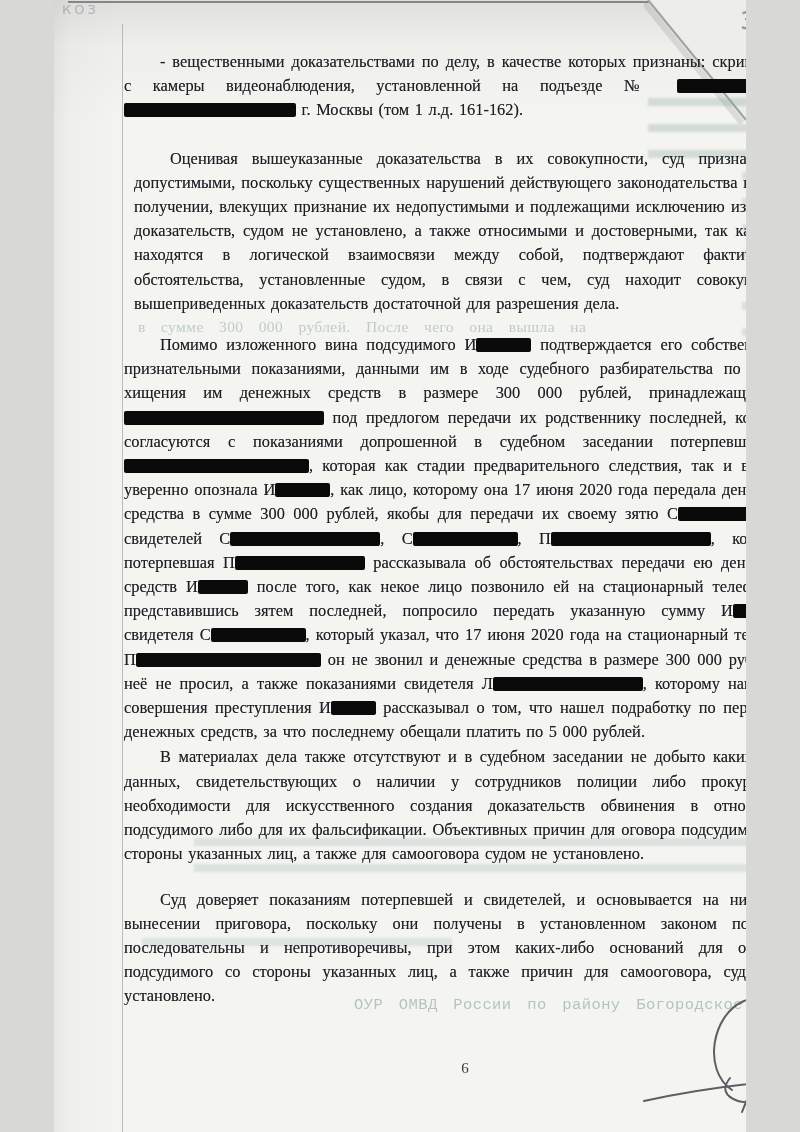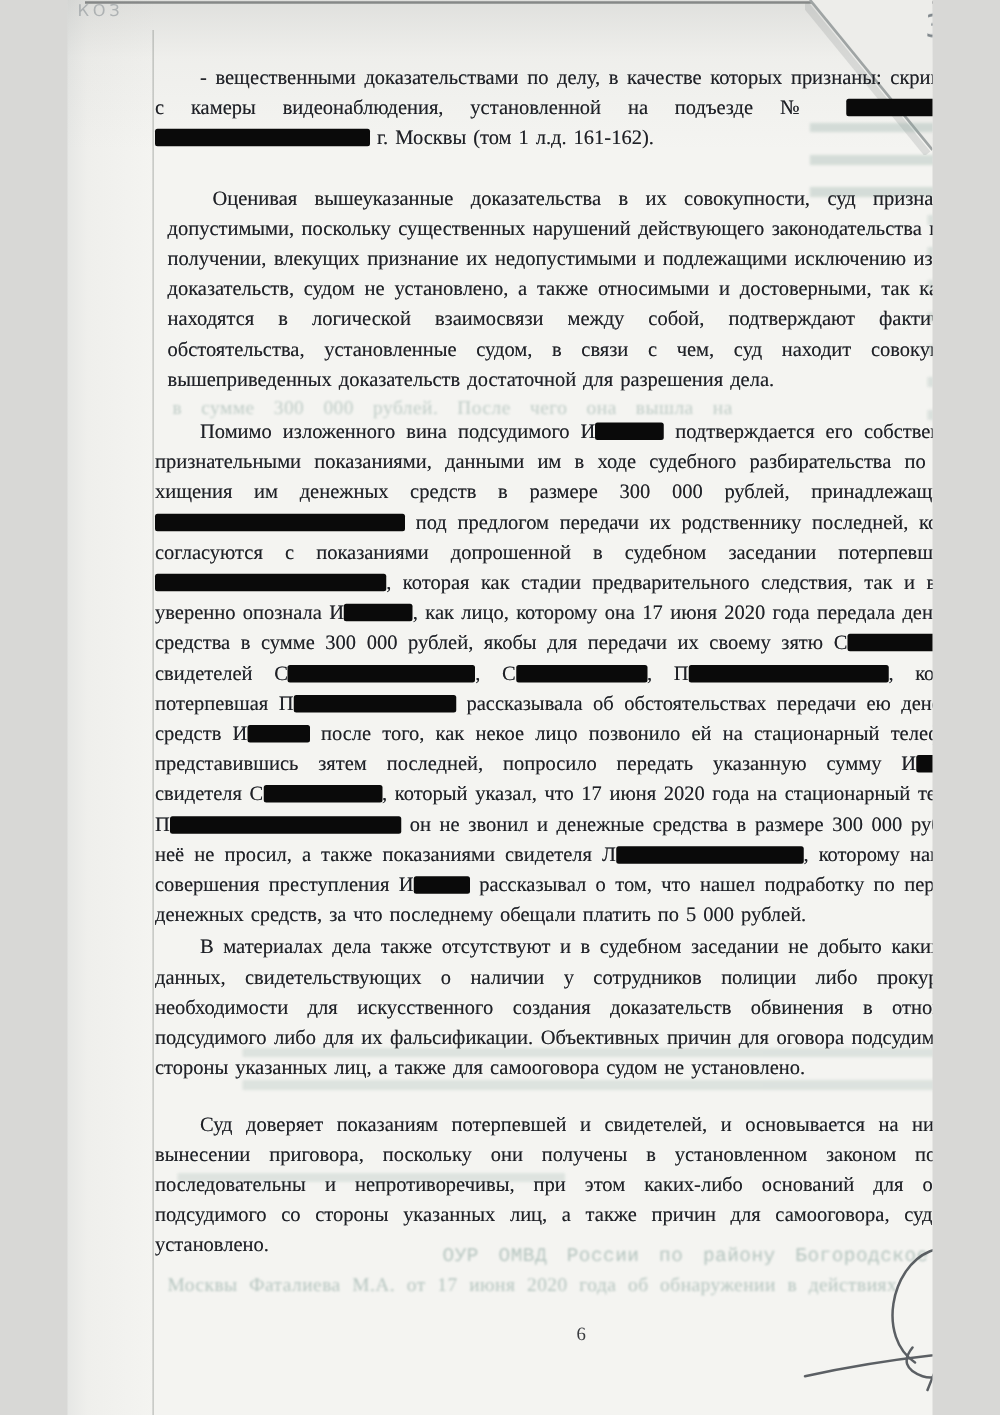--- a/index.html
+++ b/index.html
@@ -88,21 +88,20 @@
 
   <span class="handwritten-number">30</span>
 
   <div class="stripe stripe-a"></div>
   <div class="stripe stripe-b"></div>
   <div class="stripe stripe-c"></div>
   <div class="stripe stripe-d"></div>
   <div class="stripe stripe-e"></div>
   <span class="ghost ghost-1">в сумме 300 000 рублей. После чего она вышла на</span>
   <span class="ghost ghost-2">ОУР ОМВД России по району Богородское</span>
-  <span class="ghost ghost-3">Москвы Фаталиева М.А. от 17 июня 2020 года об обнаружении в действиях</span>
 
   <div class="doc">
       <p>- вещественными доказательствами по делу, в качестве которых признаны: скриншоты с камеры видеонаблюдения, установленной на подъезде № <span class="redact" style="width: 115px;"></span> <span class="redact" style="width: 172px;"></span> г. Москвы (том 1 л.д. 161-162).</p>
       <p>Оценивая вышеуказанные доказательства в их совокупности, суд признает их допустимыми, поскольку существенных нарушений действующего законодательства при их получении, влекущих признание их недопустимыми и подлежащими исключению из числа доказательств, судом не установлено, а также относимыми и достоверными, так как они находятся в логической взаимосвязи между собой, подтверждают фактические обстоятельства, установленные судом, в связи с чем, суд находит совокупность вышеприведенных доказательств достаточной для разрешения дела.</p>
       <p>Помимо изложенного вина подсудимого И<span class="redact" style="width: 55px;"></span> подтверждается его собственными признательными показаниями, данными им в ходе судебного разбирательства по факту хищения им денежных средств в размере 300 000 рублей, принадлежащих П<span class="redact" style="width: 200px;"></span> под предлогом передачи их родственнику последней, которые согласуются с показаниями допрошенной в судебном заседании потерпевшей П<span class="redact" style="width: 185px;"></span>, которая как стадии предварительного следствия, так и в суде, уверенно опознала И<span class="redact" style="width: 55px;"></span>, как лицо, которому она 17 июня 2020 года передала денежные средства в сумме 300 000 рублей, якобы для передачи их своему зятю С<span class="redact" style="width: 110px;"></span>, свидетелей С<span class="redact" style="width: 150px;"></span>, С<span class="redact" style="width: 105px;"></span>, П<span class="redact" style="width: 160px;"></span>, которым потерпевшая П<span class="redact" style="width: 130px;"></span> рассказывала об обстоятельствах передачи ею денежных средств И<span class="redact" style="width: 50px;"></span> после того, как некое лицо позвонило ей на стационарный телефон и, представившись зятем последней, попросило передать указанную сумму И<span class="redact" style="width: 55px;"></span>, свидетеля С<span class="redact" style="width: 95px;"></span>, который указал, что 17 июня 2020 года на стационарный телефон П<span class="redact" style="width: 185px;"></span> он не звонил и денежные средства в размере 300 000 рублей у неё не просил, а также показаниями свидетеля Л<span class="redact" style="width: 150px;"></span>, которому накануне совершения преступления И<span class="redact" style="width: 45px;"></span> рассказывал о том, что нашел подработку по перевозке денежных средств, за что последнему обещали платить по 5 000 рублей.</p>
       <p>В материалах дела также отсутствуют и в судебном заседании не добыто каких-либо данных, свидетельствующих о наличии у сотрудников полиции либо прокуратуры необходимости для искусственного создания доказательств обвинения в отношении подсудимого либо для их фальсификации. Объективных причин для оговора подсудимого со стороны указанных лиц, а также для самооговора судом не установлено.</p>
       <p>Суд доверяет показаниям потерпевшей и свидетелей, и основывается на них при вынесении приговора, поскольку они получены в установленном законом порядке, последовательны и непротиворечивы, при этом каких-либо оснований для оговора подсудимого со стороны указанных лиц, а также причин для самооговора, судом не установлено.</p>
     </div>
 
   <span class="page-number">6</span>

